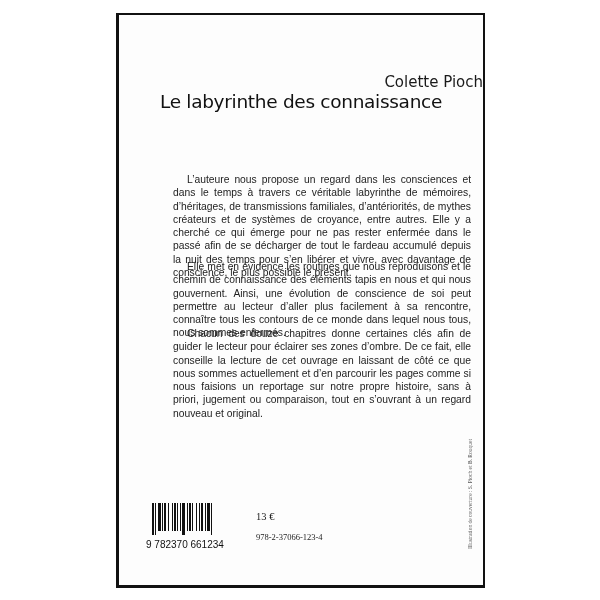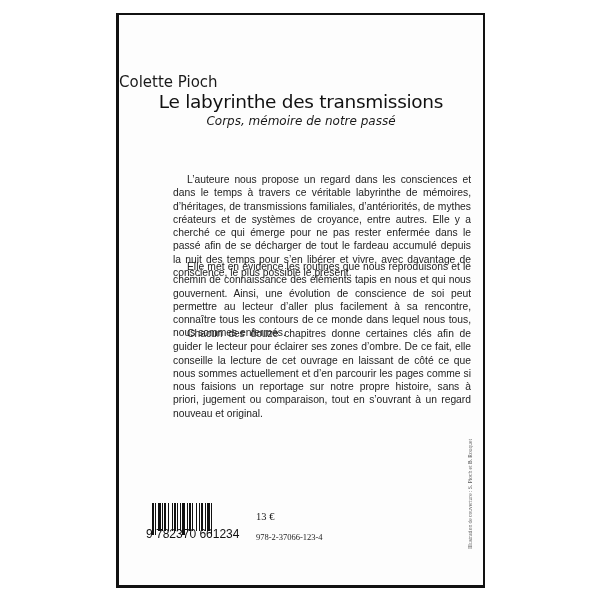--- a/index.html
+++ b/index.html
@@ -3,21 +3,21 @@
 <meta charset="utf-8">
 <style>
   html, body { margin:0; padding:0; }
   body { width:600px; height:600px; background:#ffffff; position:relative; overflow:hidden; }
   .cover {
     position:absolute; left:116px; top:13px; width:364px; height:570px;
     border-left:3px solid #111; border-top:2px solid #111; border-right:2px solid #111; border-bottom:3px solid #111;
     background:#fdfdfd; box-sizing:content-box;
   }
   .author {
-    position:absolute; top:58px; left:0; right:0; text-align:left;
+    position:absolute; top:58px; left:0; right:0; text-align:right;
     font-family:"DejaVu Sans", sans-serif; font-size:15px; color:#1a1a1a; font-weight:500;
   }
   .title {
     position:absolute; top:76px; left:0; right:0; text-align:center;
     font-family:"DejaVu Sans", sans-serif; font-size:18.5px; color:#111; letter-spacing:-0.3px;
   }
   .subtitle {
     position:absolute; top:99px; left:0; right:0; text-align:center;
     font-family:"DejaVu Sans", sans-serif; font-style:italic; font-size:12px; color:#1a1a1a;
   }
@@ -29,44 +29,43 @@
   .p1 { top:142px; }
   .p2 { top:229px; }
   .p3 { top:296px; }
   .body-text p { margin:0; text-indent:14px; }
   .barcode {
     position:absolute; left:33px; top:488px; width:90px; height:28px;
     display:flex; align-items:flex-start;
   }
   .barcode span { display:block; background:#111; height:28px; }
   .barcode-digits {
-    position:absolute; left:27px; top:512px; width:100px;
-    font-family:"Liberation Sans", sans-serif; font-size:12px; color:#111; white-space:nowrap;
+    position:absolute; left:27px; top:524px; width:100px;
+    font-family:"Liberation Sans", sans-serif; font-size:10px; color:#111; white-space:nowrap;
   }
   .price {
     position:absolute; left:137px; top:496px;
     font-family:"Liberation Serif", serif; font-size:10.5px; color:#222;
   }
   .isbn {
     position:absolute; left:137px; top:517px;
     font-family:Liberation Serif, serif; font-size:8.5px; color:#222;
   }
   .credit {
     position:absolute; left:348px; top:534px;
     transform:rotate(-90deg); transform-origin:left top;
     font-family:"Liberation Serif", serif; font-size:5.5px; color:#555; white-space:nowrap;
   }
 </style>
 </head>
 <body>
 
 <div class="cover">
   <div class="author">Colette Pioch</div>
-  <div class="title">Le labyrinthe des transmissions</div>
-  <div class="subtitle">Corps, mémoire de notre passé</div>
+  <div class="title">Le labyrinthe des connaissance</div>
 
   <div class="body-text p1">
       <p>L’auteure nous propose un regard dans les consciences et dans le temps à travers ce véritable labyrinthe de mémoires, d’héritages, de transmissions familiales, d’antériorités, de mythes créateurs et de systèmes de croyance, entre autres. Elle y a cherché ce qui émerge pour ne pas rester enfermée dans le passé afin de se décharger de tout le fardeau accumulé depuis la nuit des temps pour s’en libérer et vivre, avec davantage de conscience, le plus possible le présent.</p>
     </div>
   <div class="body-text p2">
       <p>Elle met en évidence les routines que nous reproduisons et le chemin de connaissance des éléments tapis en nous et qui nous gouvernent. Ainsi, une évolution de conscience de soi peut permettre au lecteur d’aller plus facilement à sa rencontre, connaître tous les contours de ce monde dans lequel nous tous, nous sommes enfermés.</p>
     </div>
   <div class="body-text p3">
       <p>Chacun des douze chapitres donne certaines clés afin de guider le lecteur pour éclairer ses zones d’ombre. De ce fait, elle conseille la lecture de cet ouvrage en laissant de côté ce que nous sommes actuellement et d’en parcourir les pages comme si nous faisions un reportage sur notre propre histoire, sans à priori, jugement ou comparaison, tout en s’ouvrant à un regard nouveau et original.</p>
     </div>

